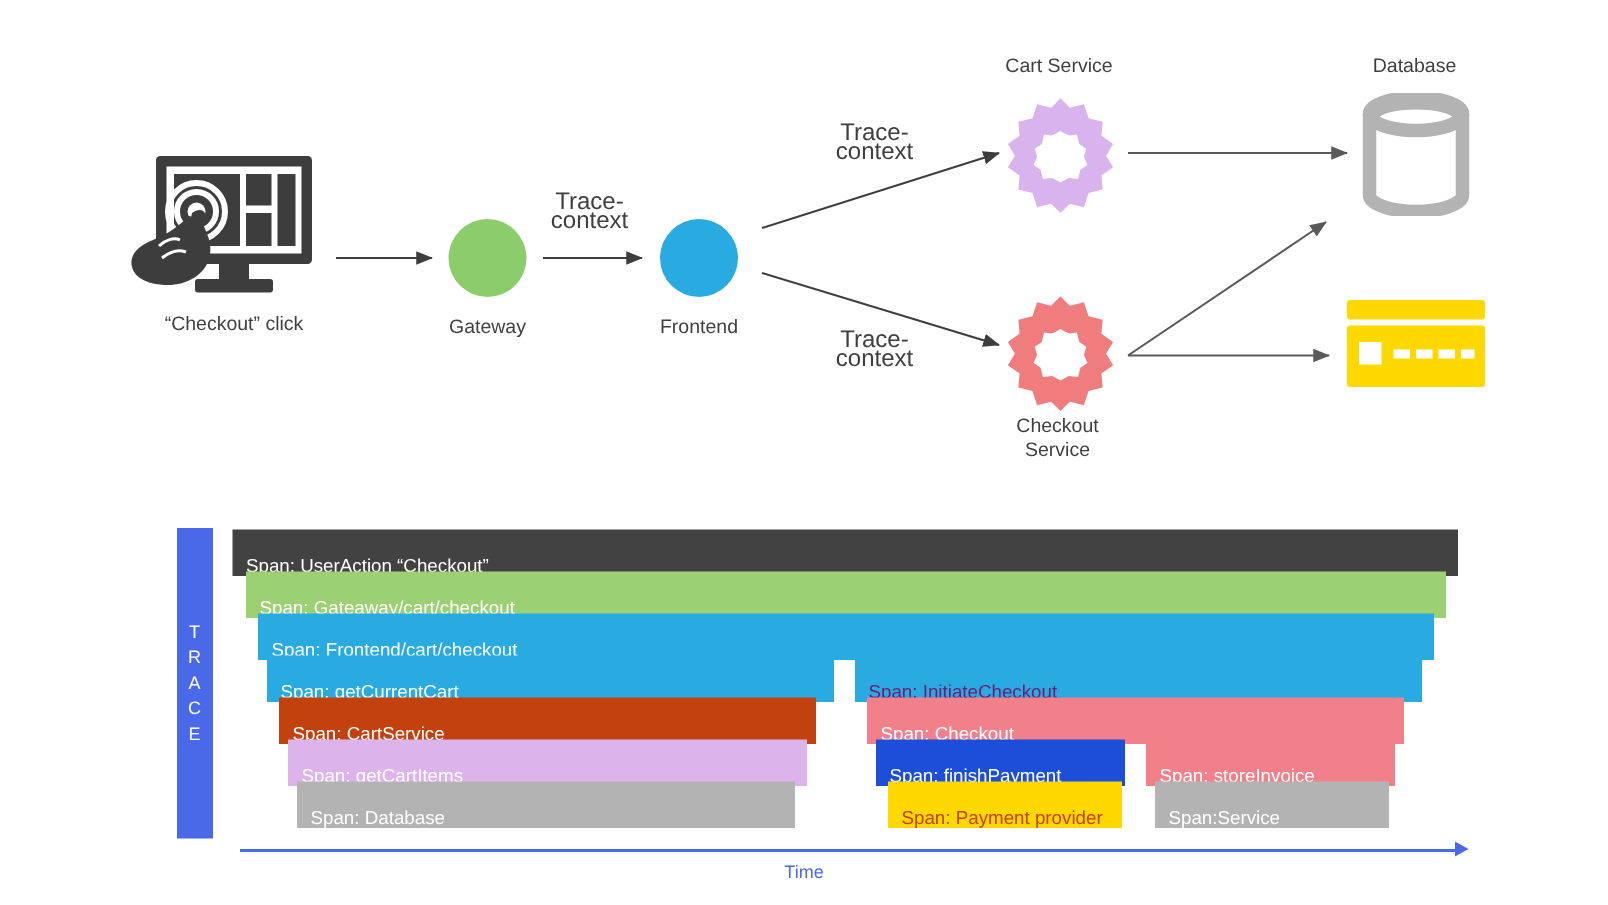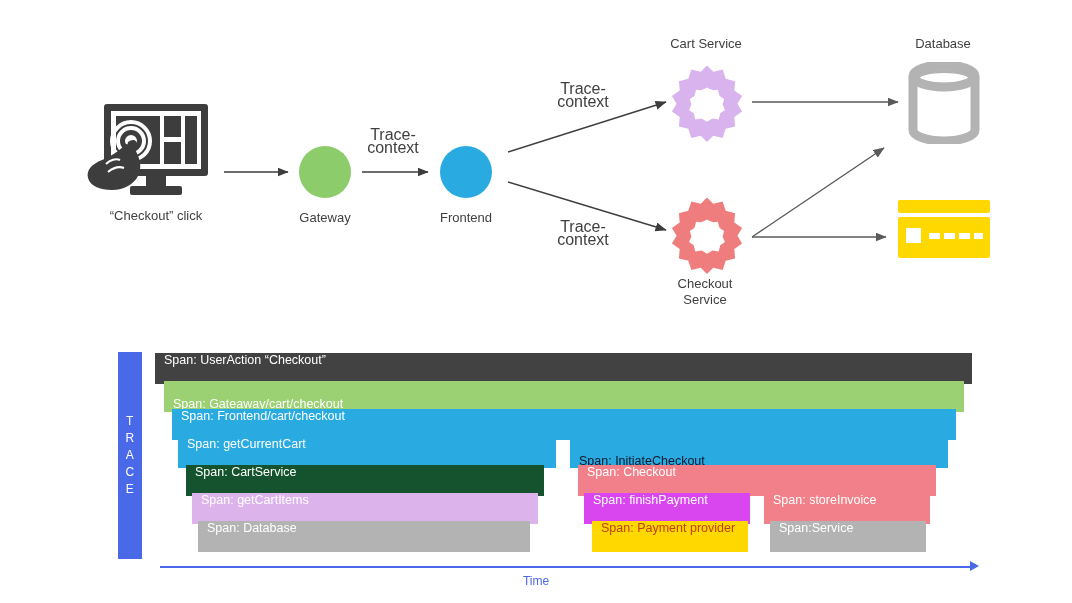--- a/index.html
+++ b/index.html
@@ -73,21 +73,21 @@
     font-size: 12px;
     line-height: 17px;
     font-weight: 400;
     letter-spacing: 0.5px;
   }
 
   .span-row {
     position: absolute;
     height: 31px;
     display: flex;
-    align-items: flex-start;
+    align-items: flex-end;
     box-sizing: border-box;
     padding-left: 9px;
     font-size: 12.5px;
     white-space: nowrap;
     overflow: hidden;
   }
   .span-row .lbl {
     font-size: 12.5px;
     font-family: "Liberation Sans", sans-serif;
   }
@@ -250,32 +250,32 @@
       <div class="span-row" style="left: 164px; top: 381px; width: 800px; background: rgb(155, 208, 115);">
         <span class="lbl" style="color: rgb(255, 255, 255); margin-top: 16px;">Span: Gateaway/cart/checkout</span>
       </div>
       <div class="span-row" style="left: 172px; top: 409px; width: 784px; background: rgb(41, 171, 226);">
         <span class="lbl" style="color: rgb(255, 255, 255);">Span: Frontend/cart/checkout</span>
       </div>
       <div class="span-row" style="left: 178px; top: 437px; width: 378px; background: rgb(41, 171, 226);">
         <span class="lbl" style="color: rgb(255, 255, 255);">Span: getCurrentCart</span>
       </div>
       <div class="span-row" style="left: 570px; top: 437px; width: 378px; background: rgb(41, 171, 226);">
-        <span class="lbl" style="color: #0f172a; margin-top: 17px;">Span: InitiateCheckout</span>
-      </div>
-      <div class="span-row" style="left: 186px; top: 465px; width: 358px; background: #14532d;">
+        <span class="lbl" style="color: #701a75; margin-top: 17px;">Span: InitiateCheckout</span>
+      </div>
+      <div class="span-row" style="left: 186px; top: 465px; width: 358px; background: #c2410c;">
         <span class="lbl" style="color: rgb(255, 255, 255);">Span: CartService</span>
       </div>
       <div class="span-row" style="left: 578px; top: 465px; width: 358px; background: rgb(242, 128, 138);">
         <span class="lbl" style="color: rgb(255, 255, 255);">Span: Checkout</span>
       </div>
       <div class="span-row" style="left: 192px; top: 493px; width: 346px; background: rgb(221, 179, 236);">
         <span class="lbl" style="color: rgb(255, 255, 255);">Span: getCartItems</span>
       </div>
-      <div class="span-row" style="left: 584px; top: 493px; width: 166px; background: #d946ef;">
+      <div class="span-row" style="left: 584px; top: 493px; width: 166px; background: #1d4ed8;">
         <span class="lbl" style="color: rgb(255, 255, 255);">Span: finishPayment</span>
       </div>
       <div class="span-row" style="left: 764px; top: 493px; width: 166px; background: rgb(242, 128, 138);">
         <span class="lbl" style="color: rgb(255, 255, 255);">Span: storeInvoice</span>
       </div>
       <div class="span-row" style="left: 198px; top: 521px; width: 332px; background: rgb(179, 179, 179);">
         <span class="lbl" style="color: rgb(255, 255, 255);">Span: Database</span>
       </div>
       <div class="span-row" style="left: 592px; top: 521px; width: 156px; background: rgb(255, 216, 0);">
         <span class="lbl" style="color: #c2410c;">Span: Payment provider</span>

